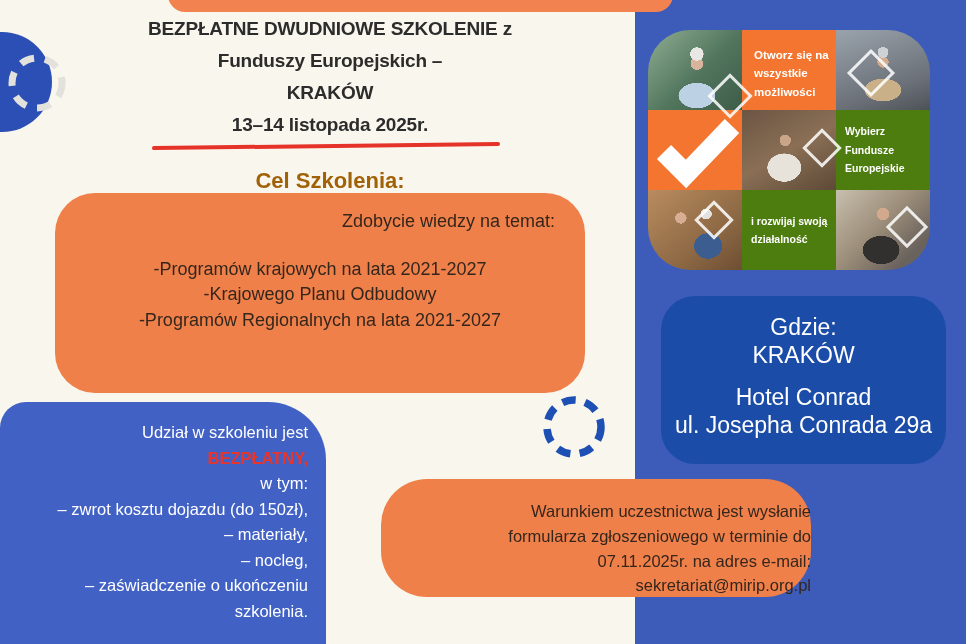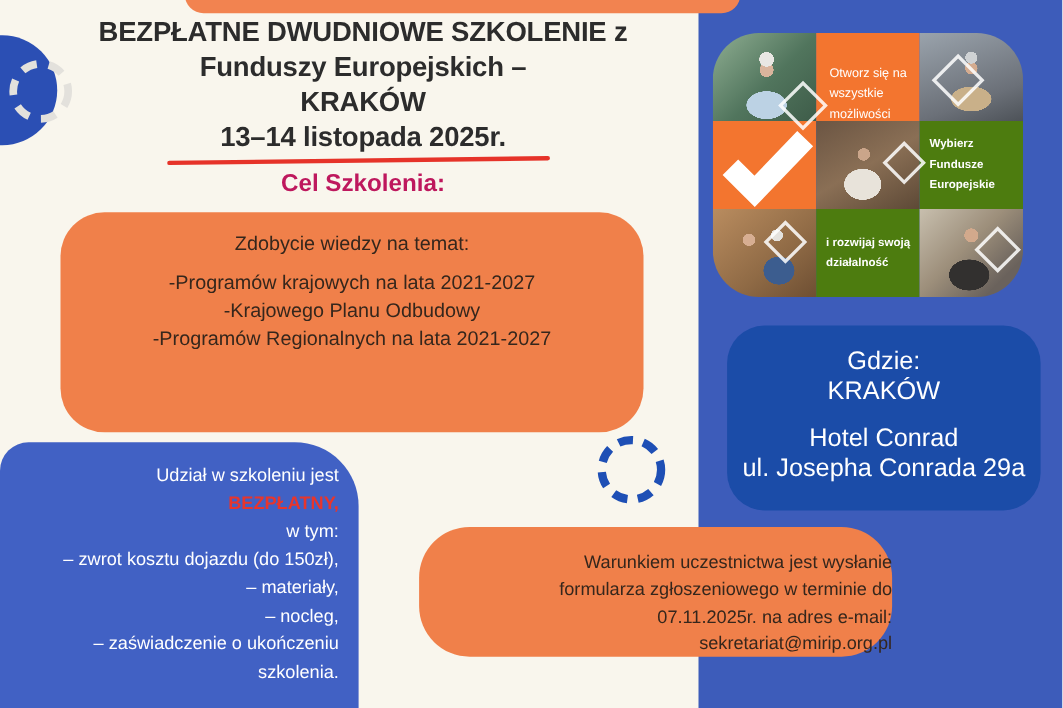--- a/index.html
+++ b/index.html
@@ -11,31 +11,31 @@
   .abs{position:absolute;}
 
   
   .right-panel{left:635px;top:0;width:331px;height:644px;background:#3d5cba;}
 
   
   .top-pill{left:168px;top:-22px;width:505px;height:34px;background:#f28350;border-radius:17px;}
 
   
   .title{left:38px;top:13px;width:584px;text-align:center;color:#2c2c2c;
-         font-size:25px;font-weight:bold;line-height:32px;letter-spacing:-0.2px;}
+         font-size:19px;font-weight:bold;line-height:32px;letter-spacing:-0.2px;}
   .underline{left:152px;top:144px;width:348px;height:4px;background:#e63329;
              transform:rotate(-0.7deg);border-radius:2px;}
-  .cel{left:38px;top:154px;width:584px;text-align:center;color:#be185d;
+  .cel{left:38px;top:168px;width:584px;text-align:center;color:#a16207;
        font-size:22px;font-weight:bold;}
 
   
   .goals-box{left:55px;top:193px;width:530px;height:200px;background:#f0804a;
              border-radius:40px;color:#35261c;text-align:center;box-sizing:border-box;
              padding:16px 30px 0 30px;font-size:18px;line-height:1.42;}
-  .goals-box .heading{margin-bottom:10px;}
+  .goals-box .heading{margin-bottom:22px;text-align:right;}
   .goals-box .item{margin:0 auto;width:470px;}
 
   
   .free-box{left:0;top:402px;width:326px;height:242px;background:#4161c4;
             border-radius:26px 58px 0 0;color:#ffffff;text-align:right;box-sizing:border-box;
             padding:18px 18px 0 18px;font-size:16.5px;line-height:1.55;}
   .free-box .hl{color:#e8352c;font-weight:bold;}
 
   
   .conditions-box{left:381px;top:479px;width:430px;height:118px;background:#f0804a;
@@ -47,21 +47,21 @@
                 border-radius:34px;color:#ffffff;text-align:center;box-sizing:border-box;
                 padding-top:17px;font-size:23px;line-height:28px;}
   .location-box .gap{height:14px;}
 
   
   .collage{left:648px;top:30px;width:282px;height:240px;border-radius:42px;overflow:hidden;
            display:grid;grid-template-columns:94px 94px 94px;grid-template-rows:80px 80px 80px;}
   .cell{position:relative;width:94px;height:80px;}
   .cell-orange{background:#f3752f;}
   .cell-navy{background:#4d7c0f;}
-  .slogan1{box-sizing:border-box;padding:28px 6px 0 12px;color:#fff;font-weight:normal;
+  .slogan1{box-sizing:border-box;padding:16px 6px 0 12px;color:#fff;font-weight:bold;
            font-size:11.5px;line-height:1.6;}
   .slogan-sm{display:flex;align-items:center;box-sizing:border-box;padding-left:9px;
              color:#fff;font-weight:bold;font-size:10.5px;line-height:1.75;}
   .photo1{background:
       radial-gradient(circle 11px at 52% 30%,#e9e7e3 0 60%,transparent 61%),
       radial-gradient(circle 9px at 52% 42%,#d9b49c 0 70%,transparent 71%),
       radial-gradient(ellipse 26px 18px at 52% 82%,#bcd2e4 0 70%,transparent 71%),
       linear-gradient(135deg,#8fae92,#51755d 55%,#3e5c49);}
   .photo2{background:
       radial-gradient(circle 9px at 50% 28%,#cfd2d4 0 60%,transparent 61%),

